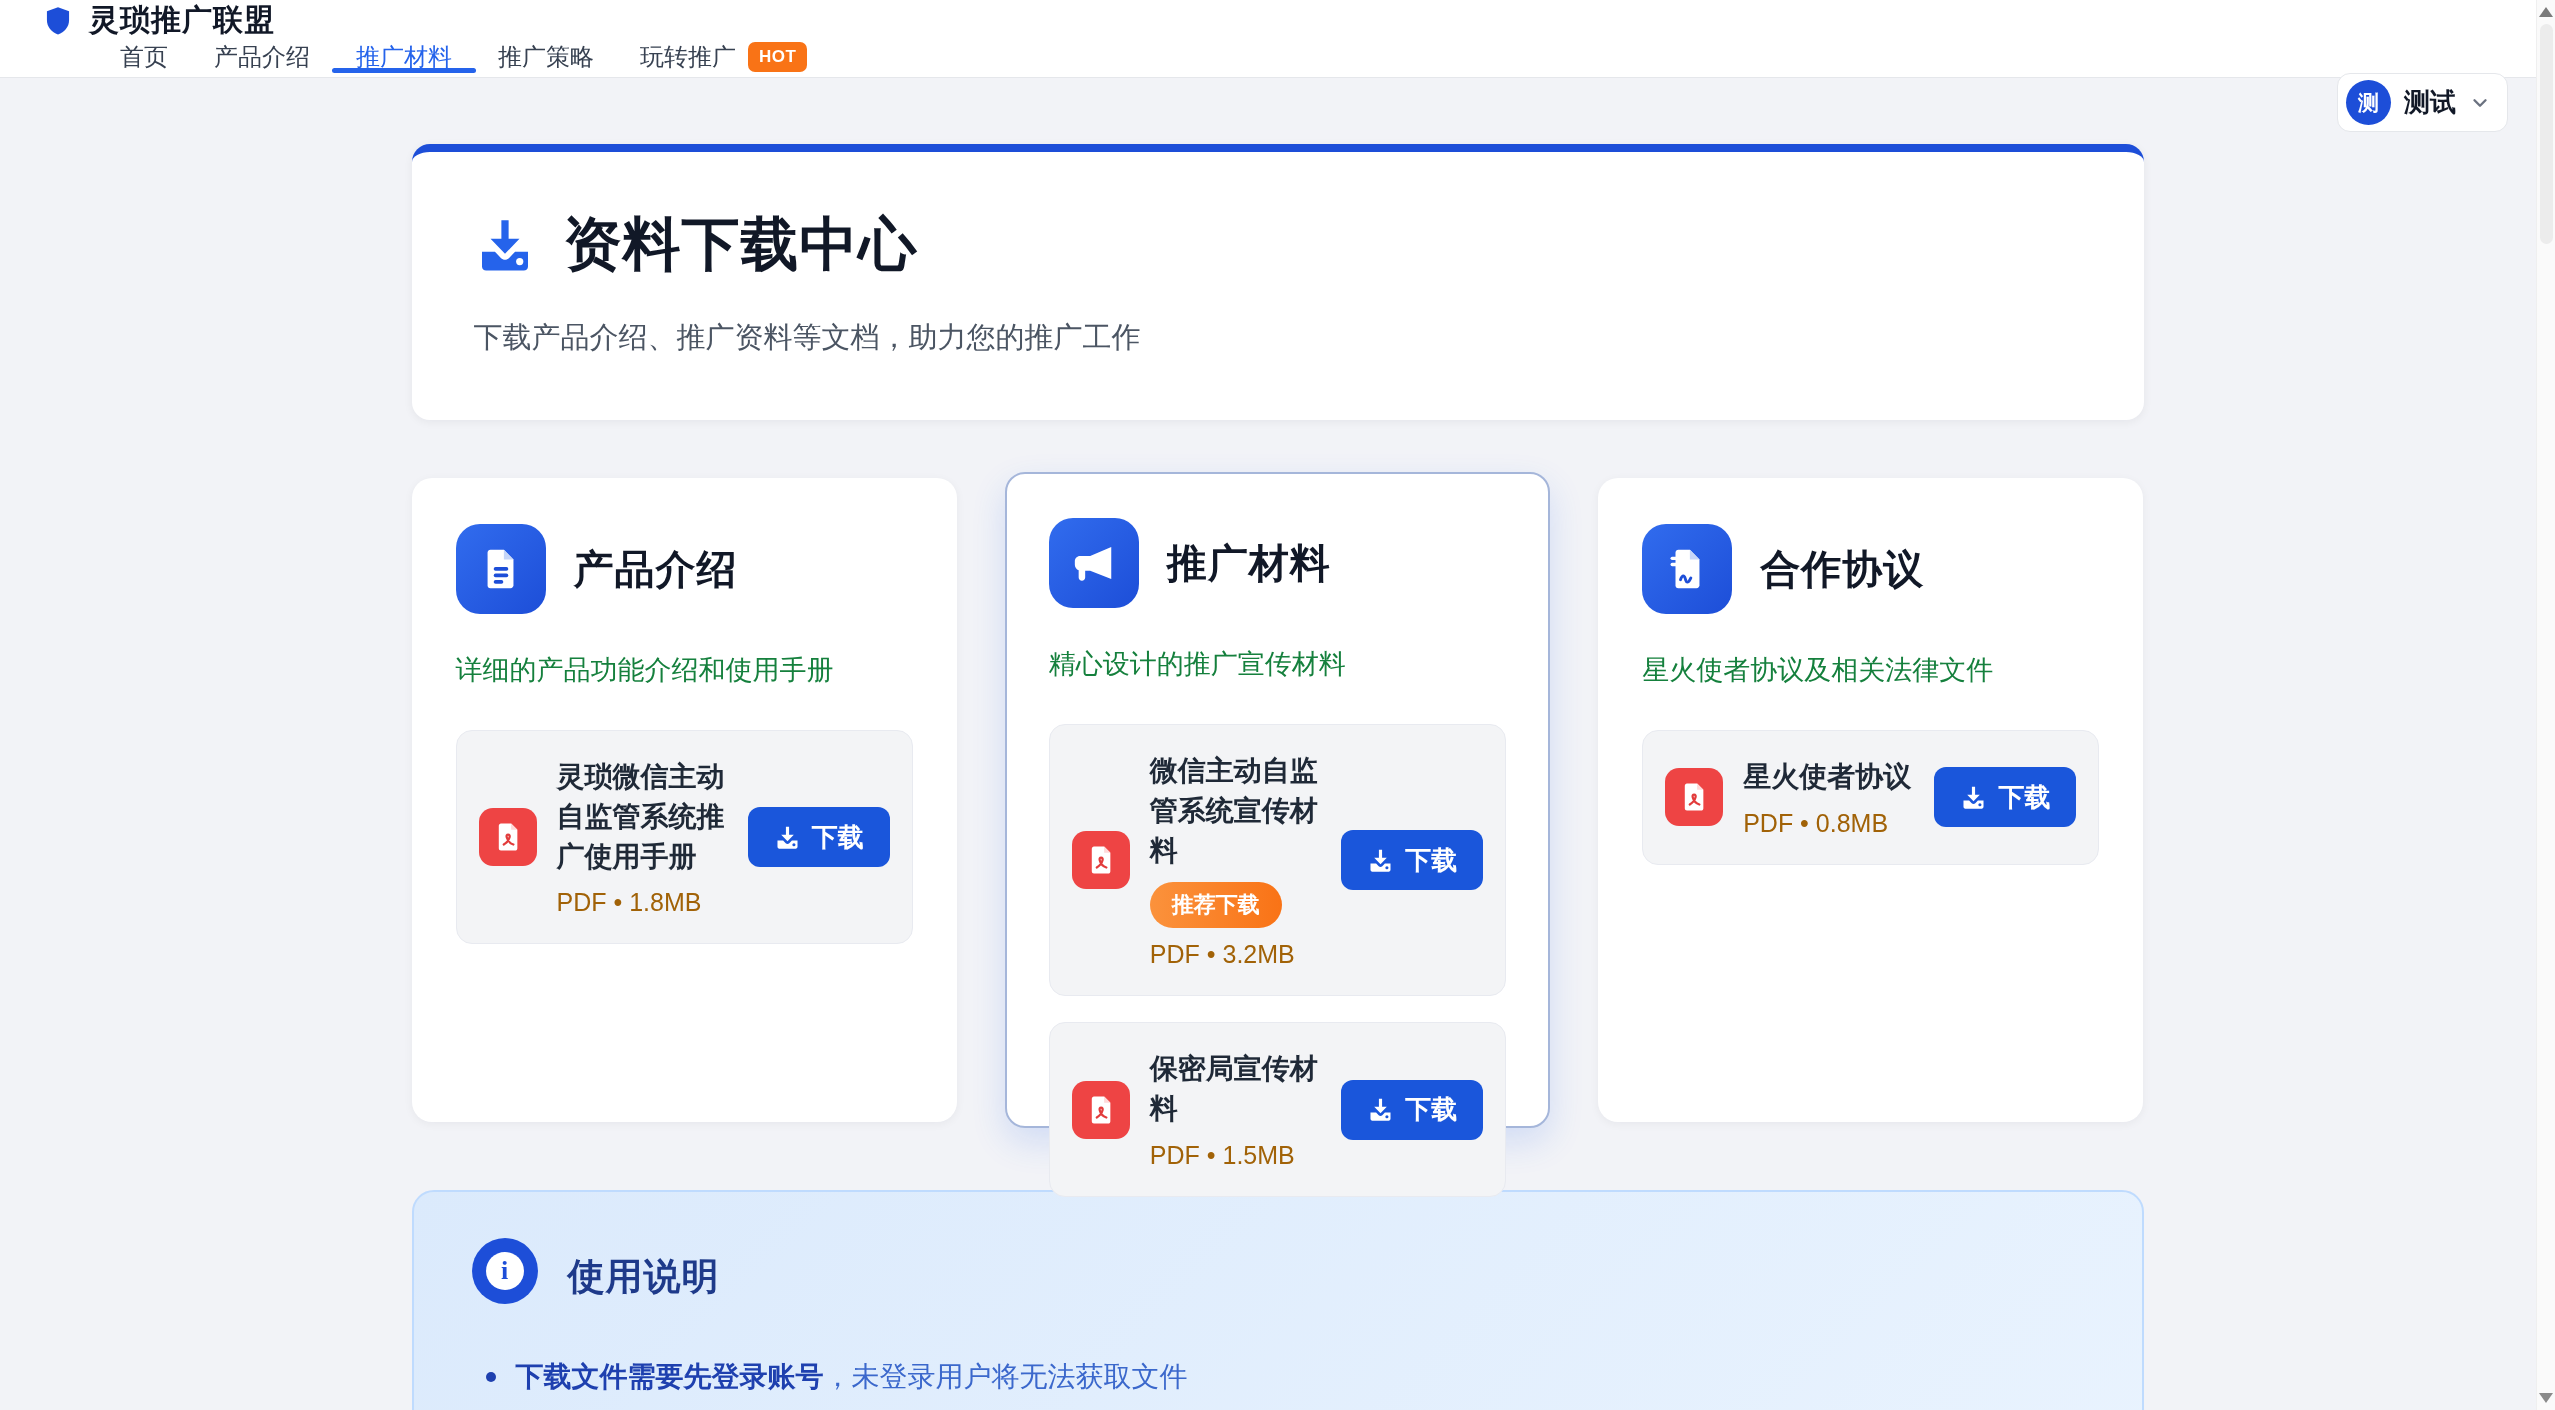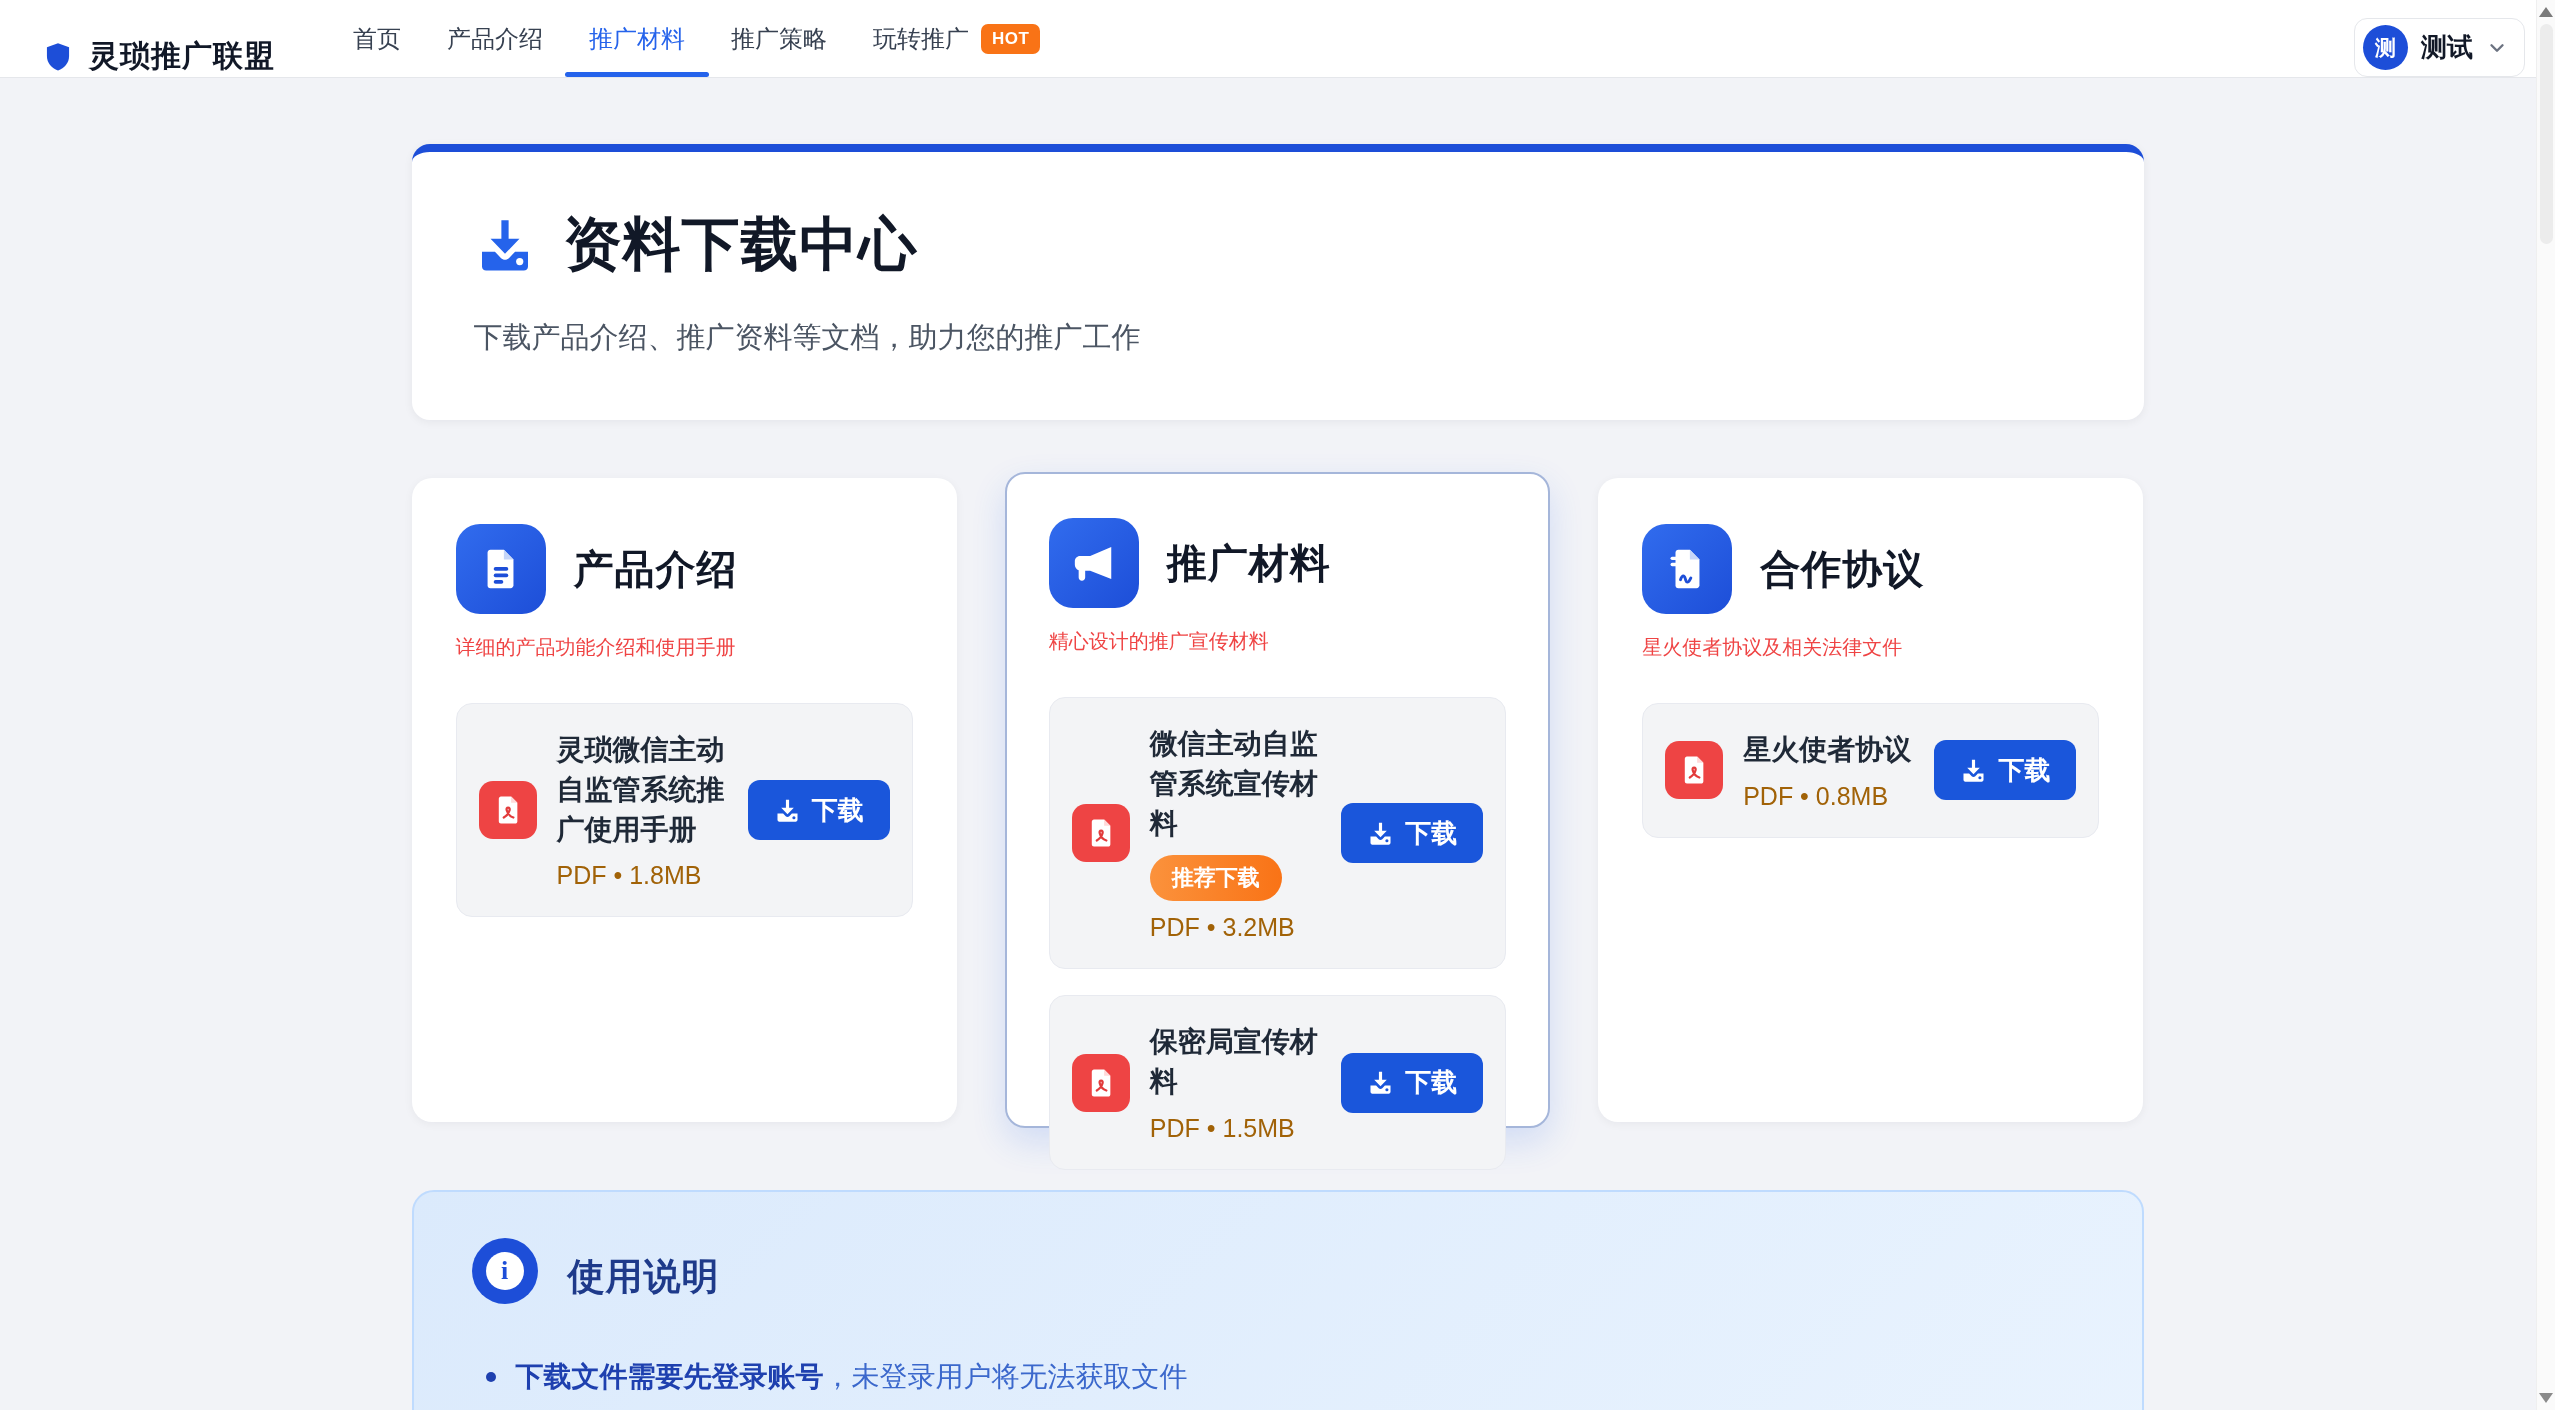--- a/index.html
+++ b/index.html
@@ -7,22 +7,22 @@
   body {
     font-family:"Liberation Sans","DejaVu Sans",sans-serif;
     background:#f2f3f7;
     color:#111827;
     position:relative;
   }
 
   
   .navbar {
     height:78px; background:#ffffff; border-bottom:1px solid #e5e7eb;
-    display:flex; align-items:flex-end; padding:0 30px 0 42px;
-    position:relative; z-index:2;
+    display:flex; align-items:flex-start; padding:0 47px 0 42px;
+    position:relative; z-index:2;flex-direction:column;
   }
   .brand { display:flex; align-items:center; gap:15px; }
   .brand-name { font-size:30px; font-weight:800; color:#111827; letter-spacing:1px; }
   .nav-links { display:flex; align-items:center; gap:46px; height:100%; margin-left:78px; }
   .nav-item {
     position:relative; height:100%; display:flex; align-items:center;
     font-size:24px; color:#374151; cursor:pointer; white-space:nowrap;
   }
   .nav-item.active { color:#2563eb; font-weight:500; }
   .nav-item.active::after {
@@ -70,21 +70,21 @@
     border:2px solid #a5b6da; height:656px; margin-top:-6px; padding:44px 42px;
     box-shadow:0 14px 34px rgba(37,99,235,.16);
   }
   .card-head { display:flex; align-items:center; gap:28px; }
   .card-icon {
     width:90px; height:90px; border-radius:24px; flex-shrink:0;
     background:linear-gradient(135deg,#316cee,#1d4ed8);
     display:flex; align-items:center; justify-content:center;
   }
   .card-title { font-size:40px; font-weight:800; color:#111827; letter-spacing:1px; }
-  .card-sub { margin-top:20px; font-size:20px; color:#ef4444; }
+  .card-sub { margin-top:38px; font-size:27px; color:#15803d; }
   .file-list { margin-top:42px; display:flex; flex-direction:column; gap:26px; }
   .file-item {
     background:#f3f4f6; border:1px solid #e8eaf0; border-radius:16px;
     padding:26px 22px; display:flex; align-items:center; gap:20px;
   }
   .pdf-icon {
     width:58px; height:58px; border-radius:14px; background:#ee4444; flex-shrink:0;
     display:flex; align-items:center; justify-content:center;
   }
   .file-info { flex:1; min-width:0; }

